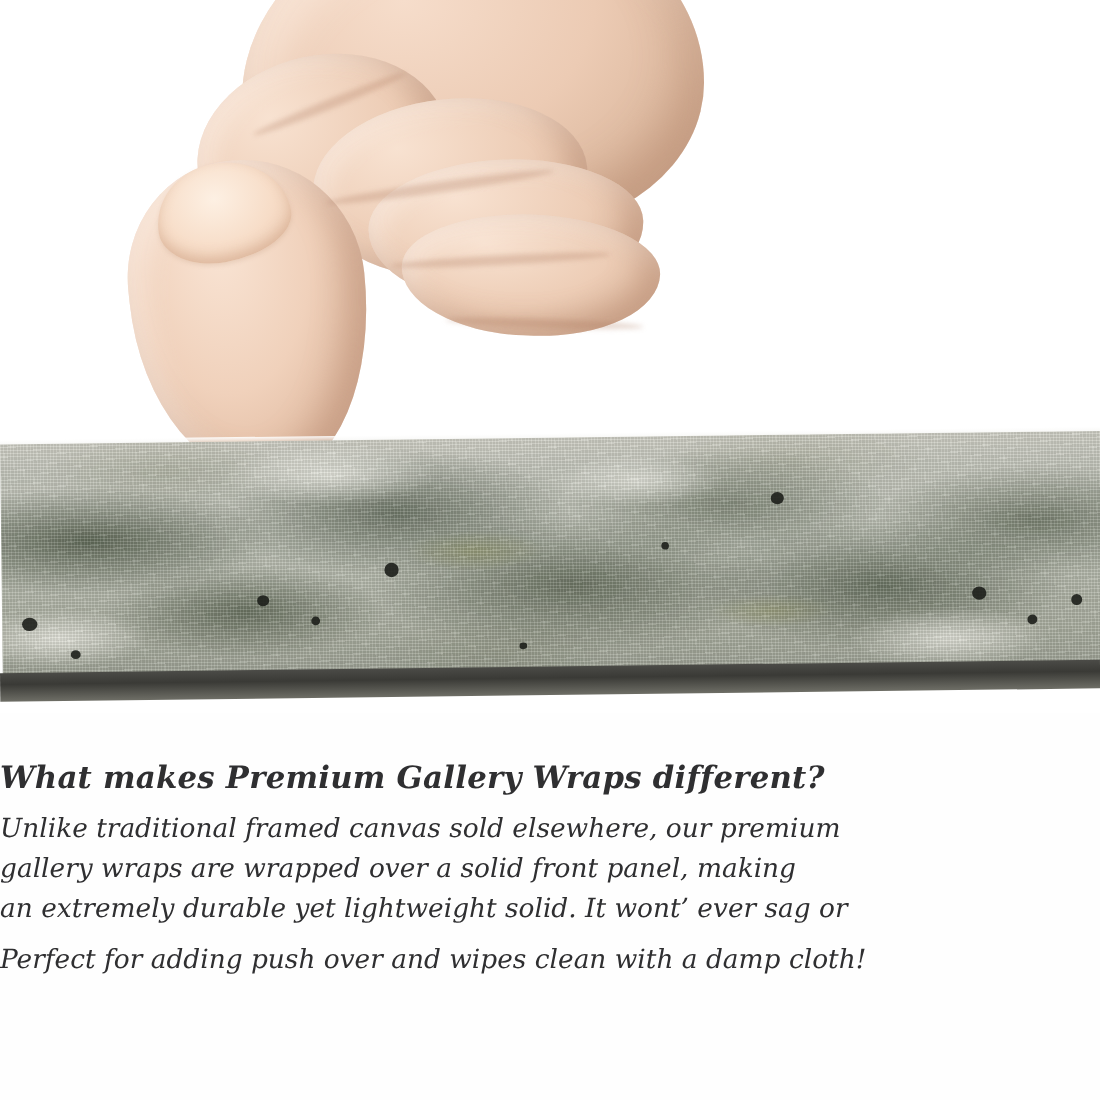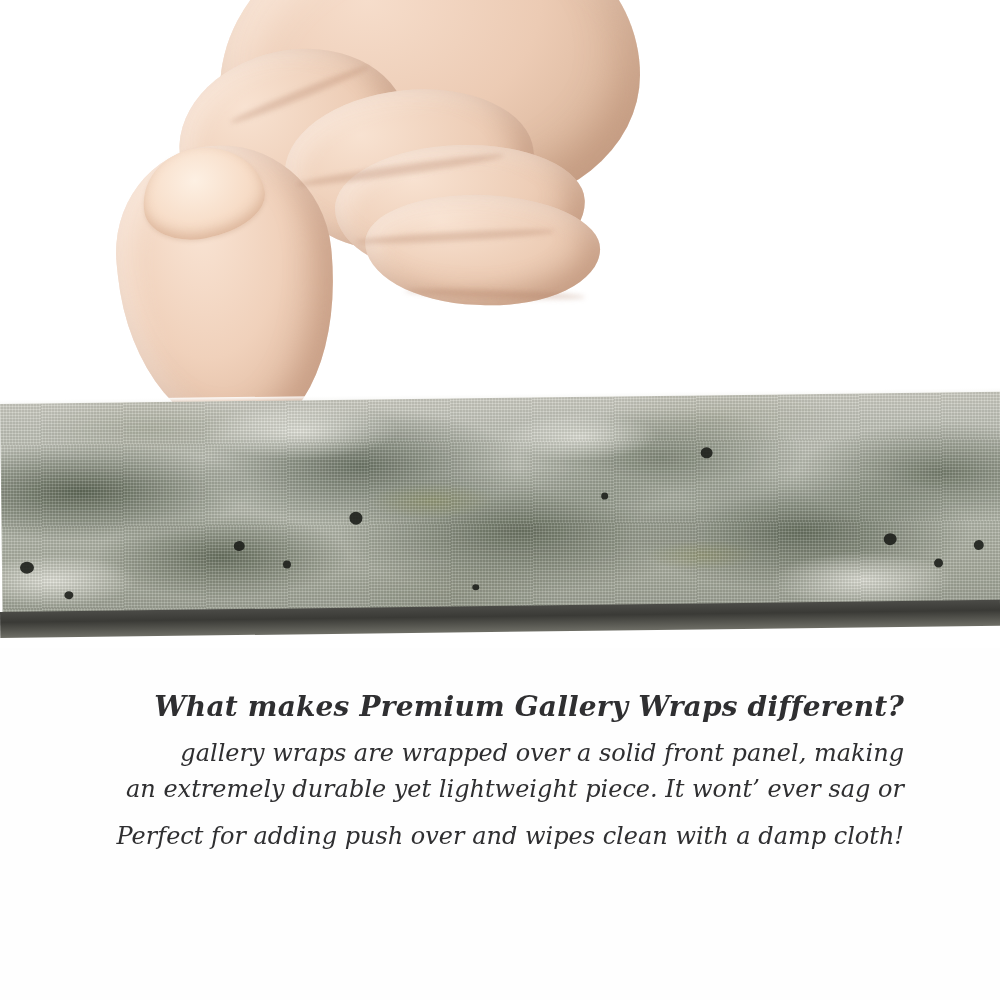--- a/index.html
+++ b/index.html
@@ -189,21 +189,21 @@
     transform: rotate(-0.7deg);
     transform-origin: left top;
   }
 
   
   .caption {
     position: absolute;
     left: 0;
     top: 690px;
     width: 904px;
-    text-align: right;
+    text-align: left;
     color: #2f2f31;
     font-family: "DejaVu Serif", serif;
     font-style: italic;
   }
   .caption-title {
     font-size: 28px;
     font-weight: 700;
     letter-spacing: 0.2px;
     margin-bottom: 12px;
   }
@@ -255,18 +255,19 @@
       <div class="speck" style="left:972px; top:148px; width:10px; height:10px;"></div>
       <div class="speck" style="left:600px; top:96px; width:7px; height:7px;"></div>
       <div class="speck" style="left:470px; top:186px; width:7px; height:6px;"></div>
     </div>
 
     <div class="strip-shadow"></div>
   </div>
 
   <div class="caption">
     <div class="caption-title">What makes Premium Gallery Wraps different?</div>
+    <div class="caption-line">Unlike traditional framed canvas sold elsewhere, our premium</div>
     <div class="caption-line">gallery wraps are wrapped over a solid front panel, making</div>
-    <div class="caption-line">an extremely durable yet lightweight piece. It wont’ ever sag or</div>
+    <div class="caption-line">an extremely durable yet lightweight solid. It wont’ ever sag or</div>
     <div class="caption-line last">Perfect for adding push over and wipes clean with a damp cloth!</div>
   </div>
 
 </div>
 
 </body></html>

